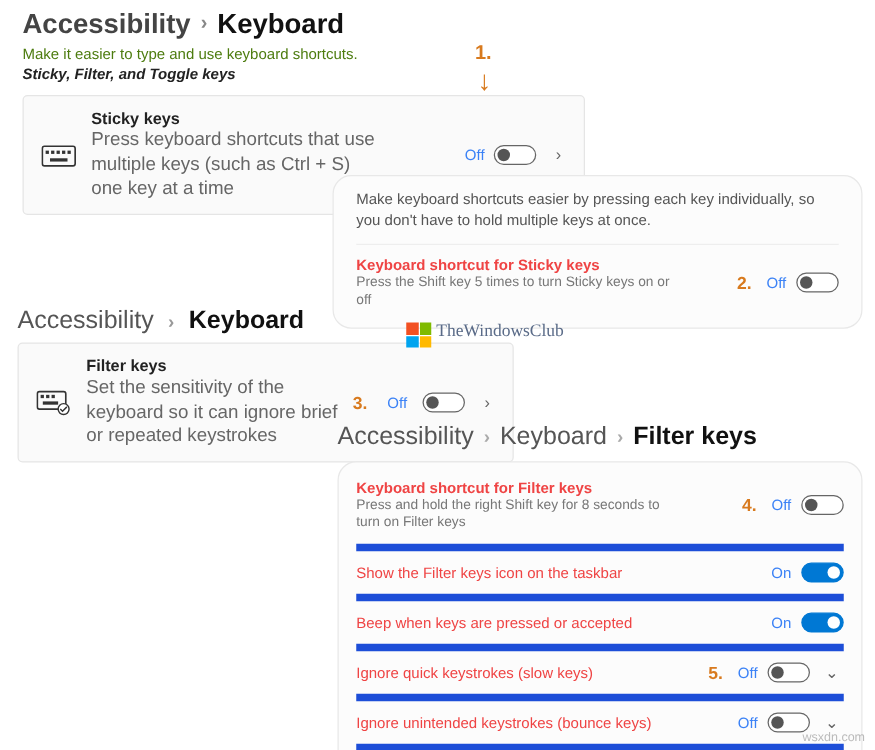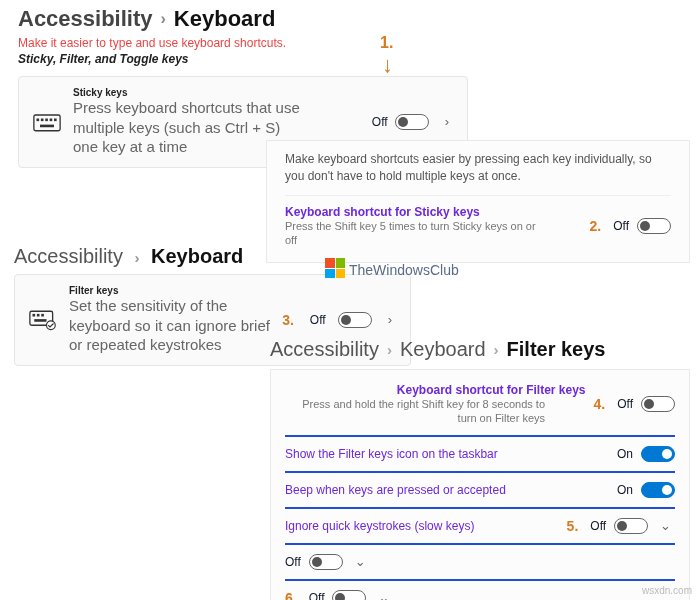--- a/index.html
+++ b/index.html
@@ -2,46 +2,46 @@
 <html><head>
 <meta charset="utf-8">
 <style>
 * { box-sizing: border-box; margin: 0; padding: 0; }
 body { font-family: 'Segoe UI', Arial, sans-serif; background: #fff; width: 700px; height: 600px; position: relative; color: #222; font-size: 13px; }
 .section { position: absolute; }
 .breadcrumb { display: flex; align-items: center; gap: 8px; font-size: 22px; font-weight: 600; margin-bottom: 4px; }
 .breadcrumb .crumb { color: #444; }
 .breadcrumb .current { color: #111; }
 .breadcrumb .sep { color: #888; font-size: 16px; }
-.subtext { font-size: 12px; color: #ef4444; margin-bottom: 2px; }
+.subtext { font-size: 12px; color: #4d7c0f; margin-bottom: 2px; }
 .boldsub { font-size: 12px; font-weight: 700; color: #222; font-style: italic; }
 .card { border: 1px solid #e5e5e5; border-radius: 4px; background: #fafafa; padding: 10px 14px; display: flex; align-items: center; gap: 12px; margin-top: 10px; }
 .kb-icon { width: 28px; height: 22px; flex-shrink: 0; }
 .kb-icon svg { width: 100%; height: 100%; }
 .card-body { flex: 1; }
-.card-title { font-size: 10px; font-weight: 600; }
+.card-title { font-size: 13px; font-weight: 600; }
 .card-desc { font-size: 15px; color: #666; line-height: 1.3; max-width: 230px; }
 .toggle-wrap { display: flex; align-items: center; gap: 7px; }
-.toggle-state { font-size: 12px; color: #0f172a; }
+.toggle-state { font-size: 12px; color: #3b82f6; }
 .toggle { width: 34px; height: 16px; border-radius: 10px; background: #fff; border: 1px solid #666; position: relative; }
 .toggle::after { content: ''; width: 10px; height: 10px; border-radius: 50%; background: #555; position: absolute; top: 2px; left: 2px; }
 .toggle.on { background: #0078d4; border-color: #0078d4; }
 .toggle.on::after { background: #fff; left: auto; right: 2px; }
 .chev { color: #666; font-size: 13px; padding: 0 4px; }
 .marker { position: absolute; color: #d87a1e; font-weight: 700; font-size: 16px; }
 .arrow-down { position: absolute; color: #d87a1e; font-size: 22px; font-weight: 700; }
-.panel { border: 1px solid #e8e8e8; background: #fcfcfc; padding: 10px 18px 6px 18px; border-radius: 1px; }
+.panel { border: 1px solid #e8e8e8; background: #fcfcfc; padding: 10px 18px 6px 18px; border-radius: 15px; }
 .panel-desc { font-size: 12px; color: #555; line-height: 1.4; margin-bottom: 10px; }
-.row { display: flex; align-items: center; padding: 9px 0; border-top: 2px solid #1d4ed8; gap: 8px; }
-.row:first-of-type { border-top: none; text-align: right; }
+.row { display: flex; align-items: center; padding: 9px 0; border-top: 6px solid #1d4ed8; gap: 8px; }
+.row:first-of-type { border-top: none; }
 .row .row-body { flex: 1; }
-.row .row-title { font-size: 12px; color: #6d28d9; }
+.row .row-title { font-size: 12px; color: #ef4444; }
 .row .row-desc { font-size: 11px; color: #777; line-height: 1.3; max-width: 260px; }
 .marker-inline { color: #d87a1e; font-weight: 700; font-size: 14px; margin-right: 4px; }
-.twc { position: absolute; display: flex; align-items: flex-end; gap: 4px; font-size: 14px; color: #5a6b88; }
+.twc { position: absolute; display: flex; align-items: flex-start; gap: 4px; font-size: 14px; color: #5a6b88; font-family: Liberation Serif, serif; }
 .twc .sq { width: 20px; height: 20px; display: grid; grid-template-columns: 1fr 1fr; grid-template-rows: 1fr 1fr; gap: 1px; }
 .twc .sq div:nth-child(1){background:#f25022}.twc .sq div:nth-child(2){background:#7fba00}.twc .sq div:nth-child(3){background:#00a4ef}.twc .sq div:nth-child(4){background:#ffb900}
 .footer { position: absolute; bottom: 4px; right: 8px; font-size: 10px; color: #bbb; }
 .crumb2 { font-size: 20px; font-weight: 600; }
 .crumb2 .sep2 { color: #999; margin: 0 6px; font-size: 15px; }
 .hdr3 { font-size: 20px; font-weight: 600; display:flex; align-items:center; gap:8px;}
 .hdr3 .nm { color: #555; font-weight: 500;}
 .hdr3 .cur { color: #111; font-weight: 700;}
 .hdr3 .sp { color: #aaa; font-size: 15px;}
 </style>
@@ -168,20 +168,23 @@
       <div class="row">
         <div class="row-body">
           <div class="row-title">Ignore quick keystrokes (slow keys)</div>
         </div>
         <span class="marker-inline">5.</span>
         <span class="toggle-state">Off</span>
         <div class="toggle"></div>
         <span class="chev">⌄</span>
       </div>
       <div class="row">
+        <div class="row-body">
+          <div class="row-title">Ignore unintended keystrokes (bounce keys)</div>
+        </div>
         <span class="toggle-state">Off</span>
         <div class="toggle"></div>
         <span class="chev">⌄</span>
       </div>
       <div class="row">
         <span class="marker-inline">6.</span>
         <span class="toggle-state">Off</span>
         <div class="toggle"></div>
         <span class="chev">⌄</span>
       </div>

